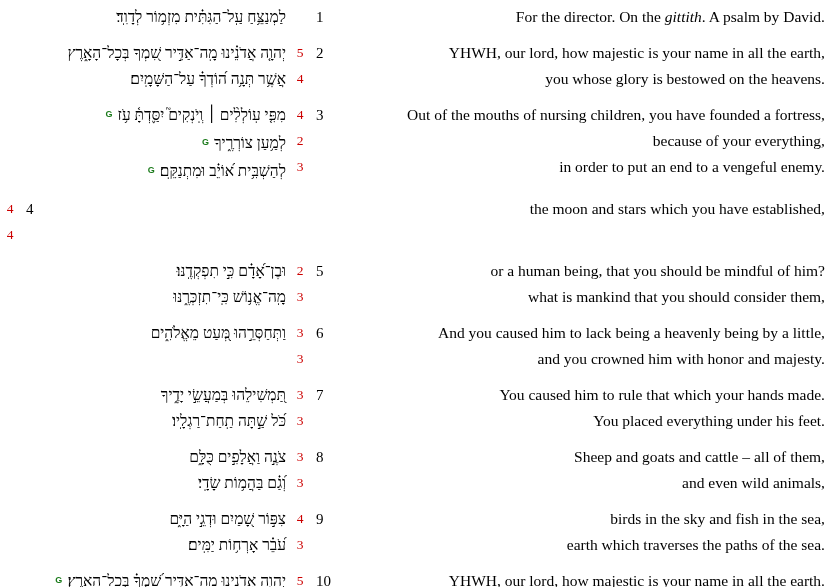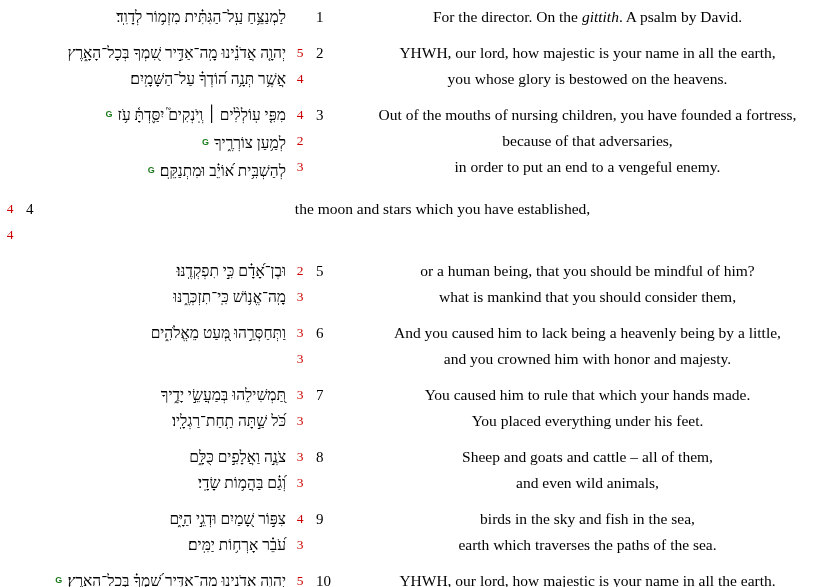--- a/index.html
+++ b/index.html
@@ -90,21 +90,21 @@
   .vnum {
     font-family: "Liberation Serif", serif;
     font-size: 15px;
     line-height: 26px;
   }
   .eng-col {
     flex: 1 1 auto;
     box-sizing: border-box;
     padding-left: 10px;
     direction: ltr;
-    text-align: center;
+    text-align: right;
   }
   .eng-line {
     font-family: "Liberation Serif", serif;
     font-size: 15.5px;
     line-height: 26px;
     white-space: nowrap;
   }
   .eng-line i {
     font-style: italic;
   }
@@ -177,21 +177,21 @@
         <div class="count-col">
           <div class="count-line">4</div>
           <div class="count-line">2</div>
           <div class="count-line">3</div>
         </div>
         <div class="vnum-col">
           <div class="vnum">3</div>
         </div>
         <div class="eng-col">
           <div class="eng-line">Out of the mouths of nursing children, you have founded a fortress,</div>
-          <div class="eng-line">because of that adversaries,</div>
+          <div class="eng-line">because of your everything,</div>
           <div class="eng-line">in order to put an end to a vengeful enemy.</div>
         </div>
       </div>
       <div class="spacer"></div>
       <div class="verse-row">
         <div class="count-col">
           <div class="count-line">4</div>
           <div class="count-line">4</div>
         </div>
         <div class="vnum-col">

